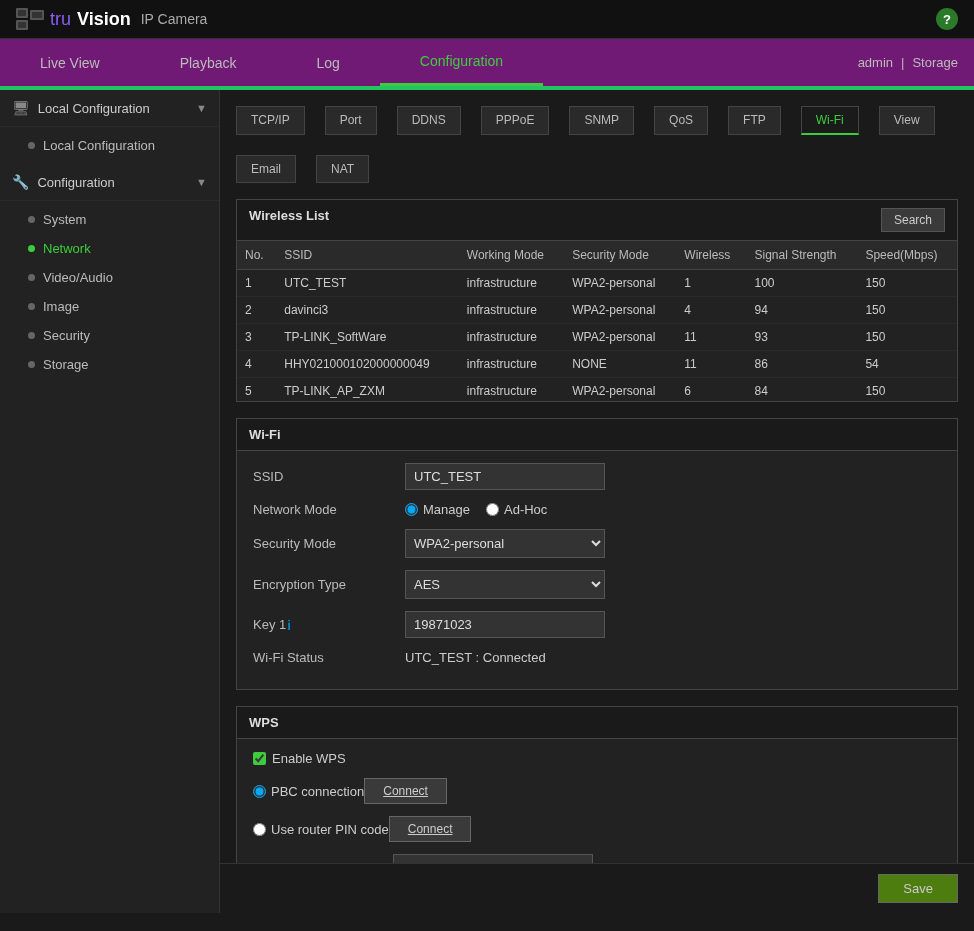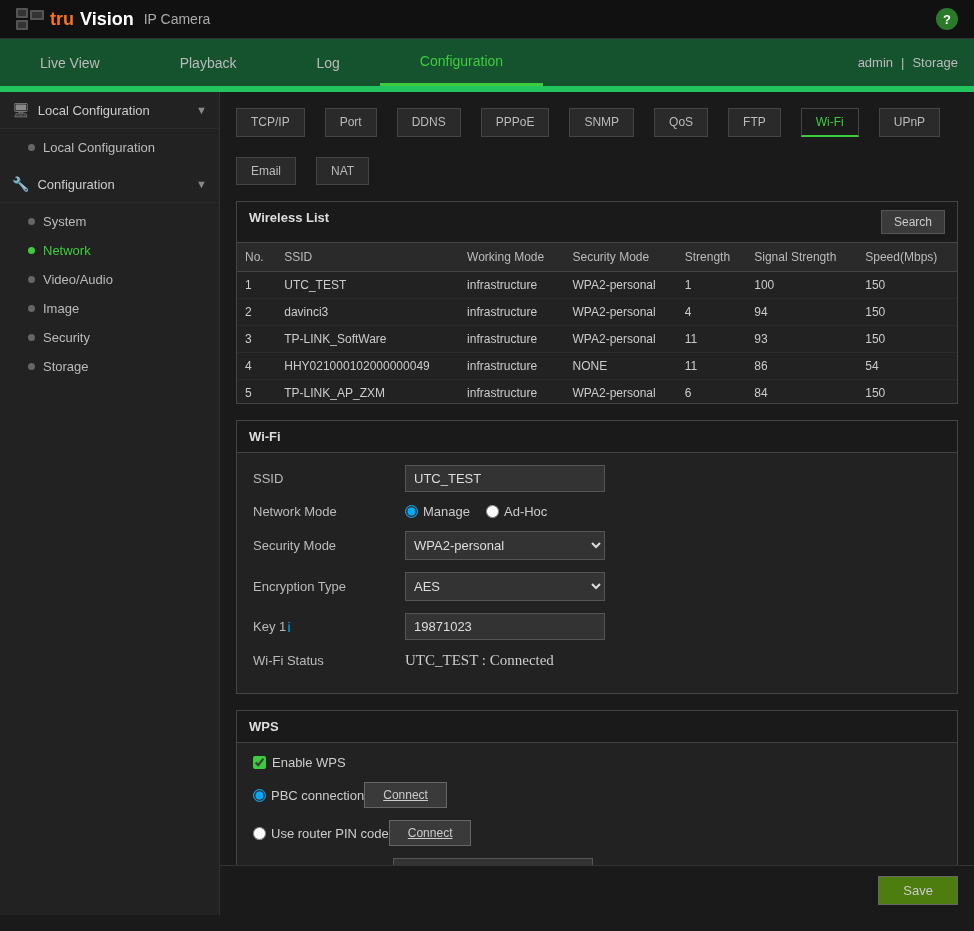--- a/index.html
+++ b/index.html
@@ -6,21 +6,21 @@
     body { background: #1a1a1a; color: #ccc; font-family: Arial, sans-serif; font-size: 13px; width: 974px; height: 931px; overflow: hidden; }
 
     
     .header { background: #111; display: flex; align-items: center; padding: 8px 16px; border-bottom: 1px solid #333; }
     .logo-area { display: flex; align-items: center; gap: 6px; color: #fff; font-size: 18px; font-weight: bold; flex: 1; }
     .logo-icon { width: 28px; height: 22px; display: inline-block; }
     .header-right { display: flex; align-items: center; gap: 12px; }
     .help-btn { background: #2a7a2a; border-radius: 50%; width: 22px; height: 22px; display: flex; align-items: center; justify-content: center; color: #fff; font-weight: bold; font-size: 13px; cursor: pointer; }
 
     
-    .nav-bar { background: #14532d; display: flex; align-items: center; border-bottom: 6px solid #22c55e; }
+    .nav-bar { background: #701a75; display: flex; align-items: center; border-bottom: 4px solid #22c55e; }
     .nav-item { padding: 14px 40px; color: #bbb; cursor: pointer; font-size: 14px; }
     .nav-item.active { color: #3dcc3d; border-bottom: 3px solid #3dcc3d; }
     .nav-right { margin-left: auto; display: flex; align-items: center; gap: 8px; padding-right: 16px; color: #bbb; font-size: 13px; }
     .nav-right span { cursor: pointer; }
 
     
     .main-layout { display: flex; height: calc(931px - 108px); }
 
     
     .sidebar { width: 220px; background: #222; border-right: 1px solid #333; overflow-y: auto; }
@@ -55,21 +55,21 @@
 
     
     .form-section { padding: 12px 16px; }
     .form-row { display: flex; align-items: center; margin-bottom: 12px; gap: 12px; }
     .form-label { width: 140px; color: #bbb; font-size: 13px; flex-shrink: 0; }
     .form-input { background: #333; border: 1px solid #555; color: #ddd; padding: 5px 8px; font-size: 13px; width: 200px; }
     .form-select { background: #333; border: 1px solid #555; color: #ddd; padding: 5px 4px; font-size: 13px; width: 200px; cursor: pointer; appearance: auto; }
     .radio-group { display: flex; align-items: center; gap: 16px; }
     .radio-option { display: flex; align-items: center; gap: 5px; cursor: pointer; }
     .radio-option input[type="radio"] { cursor: pointer; accent-color: #00aaff; }
-    .status-text { color: #ccc; font-size: 15px; font-family: Liberation Serif, serif; }
+    .status-text { color: #ccc; font-size: 13px; }
     .key-label { display: flex; align-items: center; gap: 1px; }
     .info-icon { color: #00aaff; font-size: 14px; }
 
     
     .wps-form { padding: 12px 16px; }
     .wps-row { display: flex; align-items: center; margin-bottom: 12px; }
     .wps-label { width: 140px; color: #bbb; font-size: 13px; flex-shrink: 0; }
     .checkbox-row { display: flex; align-items: center; gap: 6px; margin-bottom: 12px; }
     .checkbox-row input[type="checkbox"] { accent-color: #3dcc3d; cursor: pointer; }
     .connect-btn { padding: 5px 18px; background: #3a3a3a; border: 1px solid #666; color: #ccc; cursor: pointer; font-size: 12px; text-decoration: underline; }
@@ -91,21 +91,21 @@
 <div class="header">
   <div class="logo-area">
     <svg class="logo-icon" viewBox="0 0 28 22" fill="none">
       <rect x="0" y="0" width="12" height="10" rx="1" fill="#555"></rect>
       <rect x="2" y="2" width="8" height="6" rx="1" fill="#333"></rect>
       <rect x="14" y="2" width="14" height="10" rx="1" fill="#555"></rect>
       <rect x="16" y="4" width="10" height="6" fill="#333"></rect>
       <rect x="0" y="12" width="12" height="10" rx="1" fill="#555"></rect>
       <rect x="2" y="14" width="8" height="6" rx="1" fill="#333"></rect>
     </svg>
-    <span style="color:#f97316;font-weight:bold;">tru</span>
+    <span style="color:#8b5cf6;font-weight:normal;">tru</span>
       <span style="color:#fff;font-weight:bold;">Vision</span>
     <span style="color:#aaa;font-size:14px;font-weight:normal;margin-left:4px;">IP Camera</span>
   </div>
   <div class="header-right">
     <div class="help-btn">?</div>
   </div>
 </div>
 
 <div class="nav-bar">
   <div class="nav-item">Live View</div>
@@ -177,39 +177,39 @@
 
       <div class="tabs">
         <div class="tab">TCP/IP</div>
         <div class="tab">Port</div>
         <div class="tab">DDNS</div>
         <div class="tab">PPPoE</div>
         <div class="tab">SNMP</div>
         <div class="tab">QoS</div>
         <div class="tab">FTP</div>
         <div class="tab active">Wi-Fi</div>
-        <div class="tab">UPnP</div>
+        <div class="tab">View</div>
         <div class="tab">Email</div>
         <div class="tab">NAT</div>
       </div>
 
       <div class="panel">
         <div class="panel-header">
           <span>Wireless List</span>
           <button class="search-btn">Search</button>
         </div>
         <div class="table-scroll">
           <table class="wireless-table">
             <thead>
               <tr>
                 <th>No.</th>
                 <th>SSID</th>
                 <th>Working Mode</th>
                 <th>Security Mode</th>
-                <th>Strength</th>
+                <th>Wireless</th>
                 <th>Signal Strength</th>
                 <th>Speed(Mbps)</th>
               </tr>
             </thead>
             <tbody id="wireless-tbody">
             <tr>
                   <td>1</td>
                   <td>UTC_TEST</td>
                   <td>infrastructure</td>
                   <td>WPA2-personal</td>

